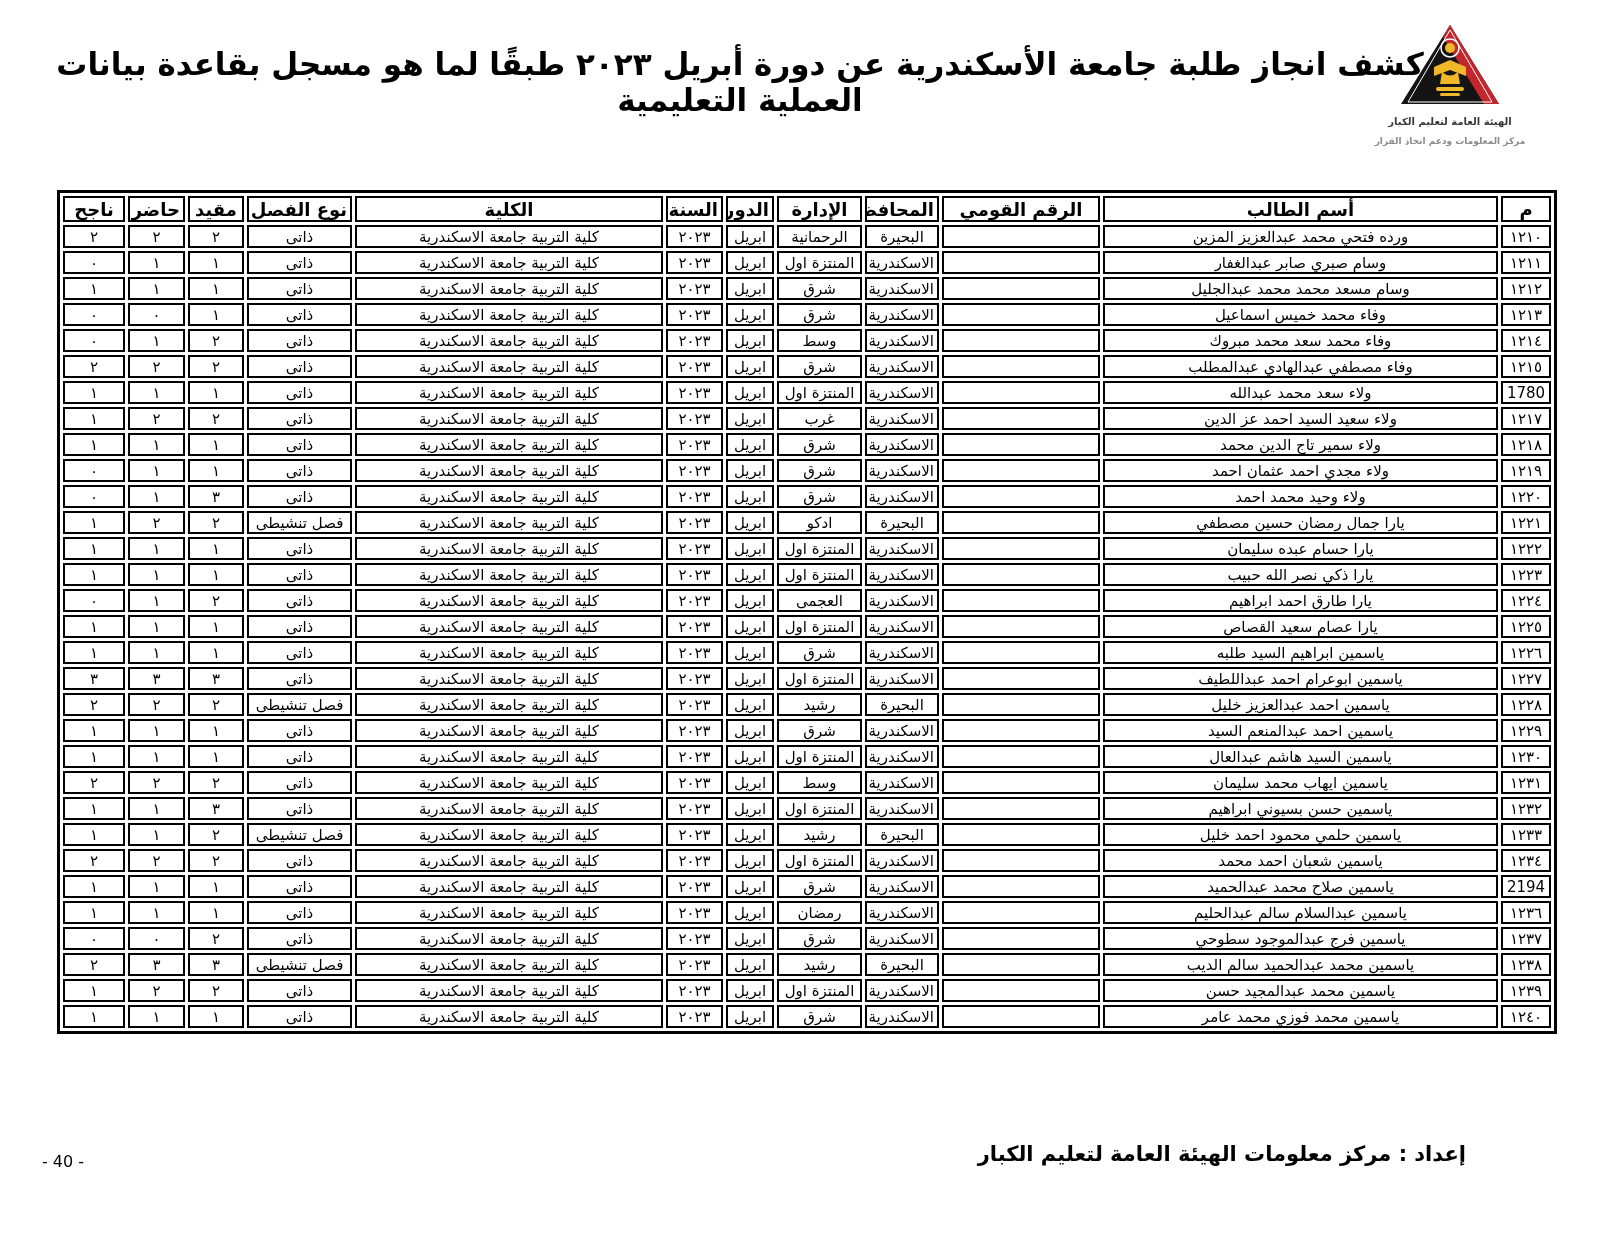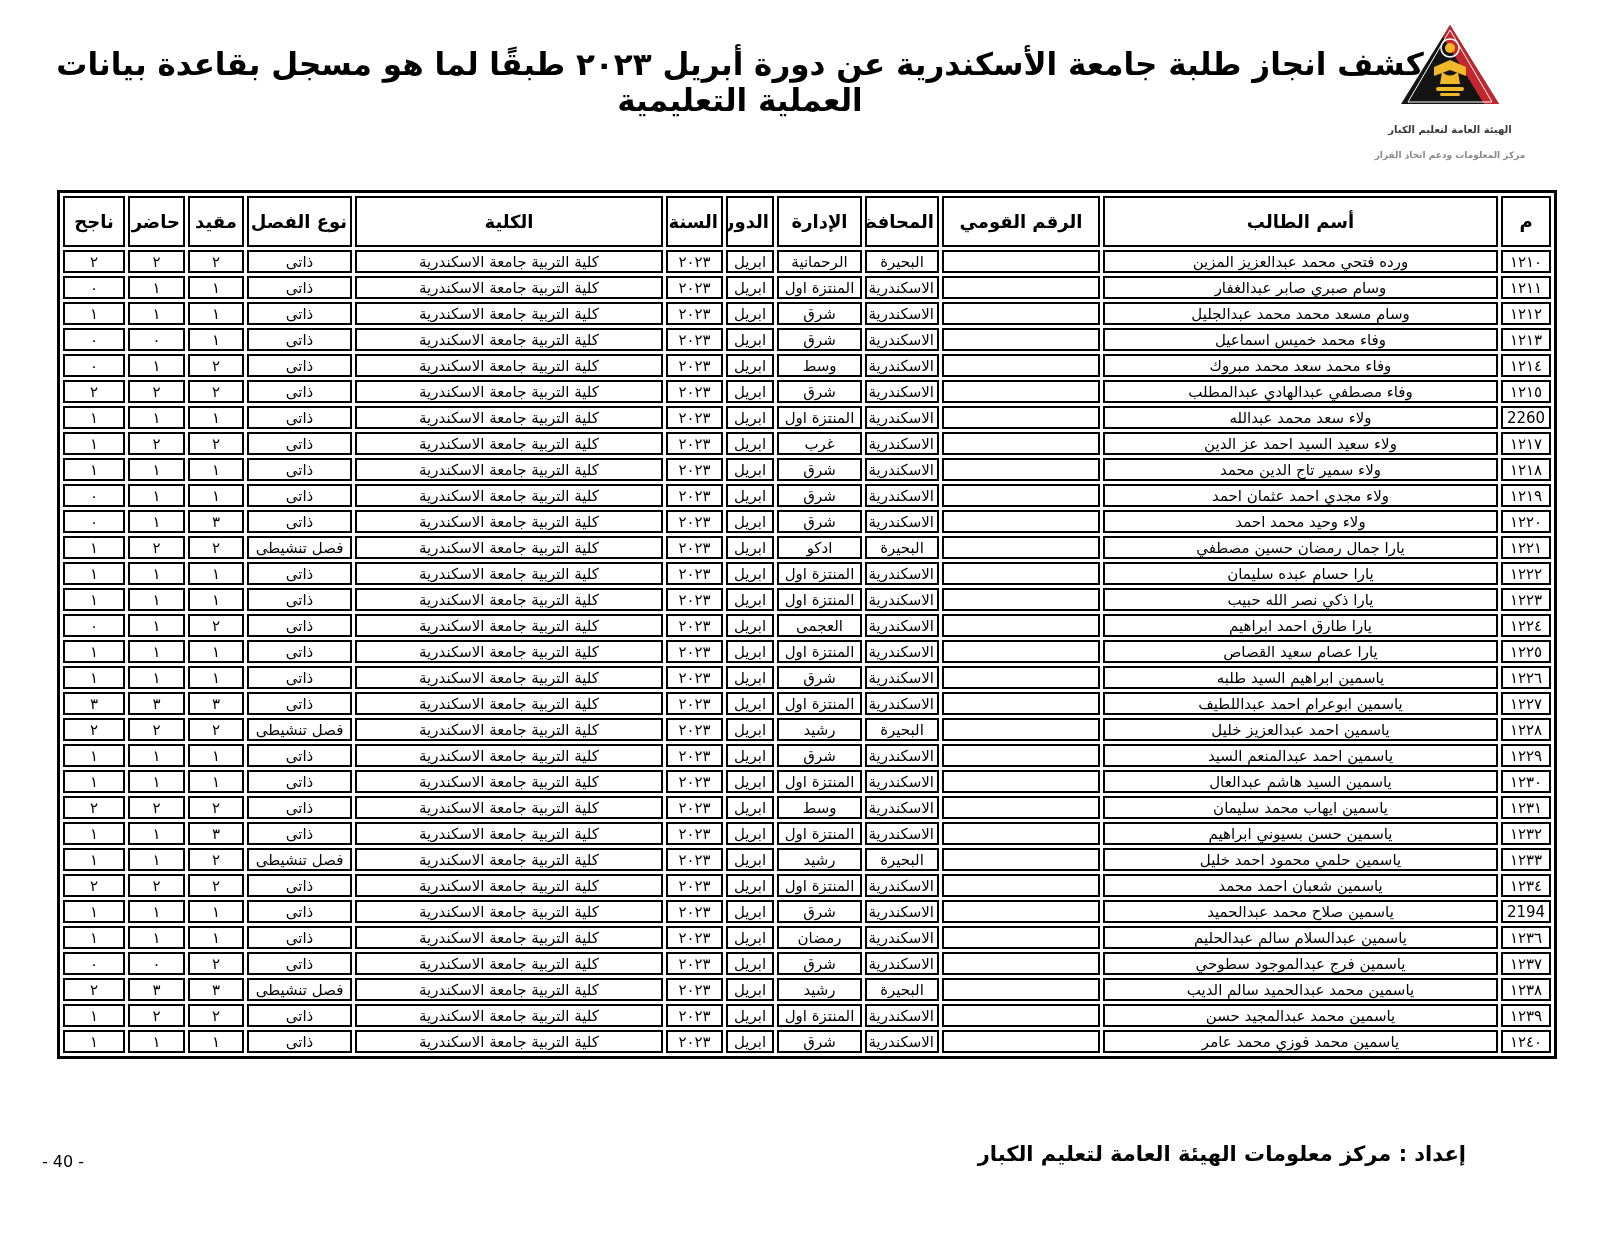--- a/index.html
+++ b/index.html
@@ -21,22 +21,22 @@
     letter-spacing: 0px;
   }
   .logo-wrap {
     position: absolute;
     top: 24px; right: 50px;
     width: 200px;
     text-align: center;
     direction: rtl;
   }
   .logo-svg { display: block; margin: 0 auto; }
-  .logo-line1 { font-size: 10px; font-weight: bold; color: #3a3a3a; margin-top: 18px; white-space: nowrap; }
-  .logo-line2 { font-size: 9px; font-weight: bold; color: #8a8a8a; margin-top: 15px; white-space: nowrap; }
+  .logo-line1 { font-size: 10px; font-weight: bold; color: #3a3a3a; margin-top: 10px; white-space: nowrap; }
+  .logo-line2 { font-size: 9px; font-weight: bold; color: #8a8a8a; margin-top: 9px; white-space: nowrap; }
 
   .table-wrap {
     position: absolute;
     top: 190px; left: 57px;
   }
   table.report-table {
     border-collapse: separate;
     border-spacing: 3px;
     border: 3px solid #000;
     background: #fff;
@@ -47,21 +47,21 @@
   .report-table th, .report-table td {
     border: 2px solid #000;
     text-align: center;
     vertical-align: middle;
     padding: 0 3px;
     overflow: hidden;
     white-space: nowrap;
     background: #fff;
   }
   .report-table thead th {
-    height: 51px;
+    height: 26px;
     font-size: 18px;
     font-weight: bold;
   }
   .report-table tbody td {
     height: 23px;
     font-size: 15px;
     font-weight: normal;
   }
   .footer-prepared {
     position: absolute;
@@ -213,21 +213,21 @@
             <td>شرق</td>
             <td>ابريل</td>
             <td>٢٠٢٣</td>
             <td>كلية التربية جامعة الاسكندرية</td>
             <td>ذاتى</td>
             <td>٢</td>
             <td>٢</td>
             <td>٢</td>
           </tr>
           <tr>
-            <td>2260</td>
+            <td>1780</td>
             <td>ولاء سعد محمد عبدالله</td>
             <td></td>
             <td>الاسكندرية</td>
             <td>المنتزة اول</td>
             <td>ابريل</td>
             <td>٢٠٢٣</td>
             <td>كلية التربية جامعة الاسكندرية</td>
             <td>ذاتى</td>
             <td>١</td>
             <td>١</td>

